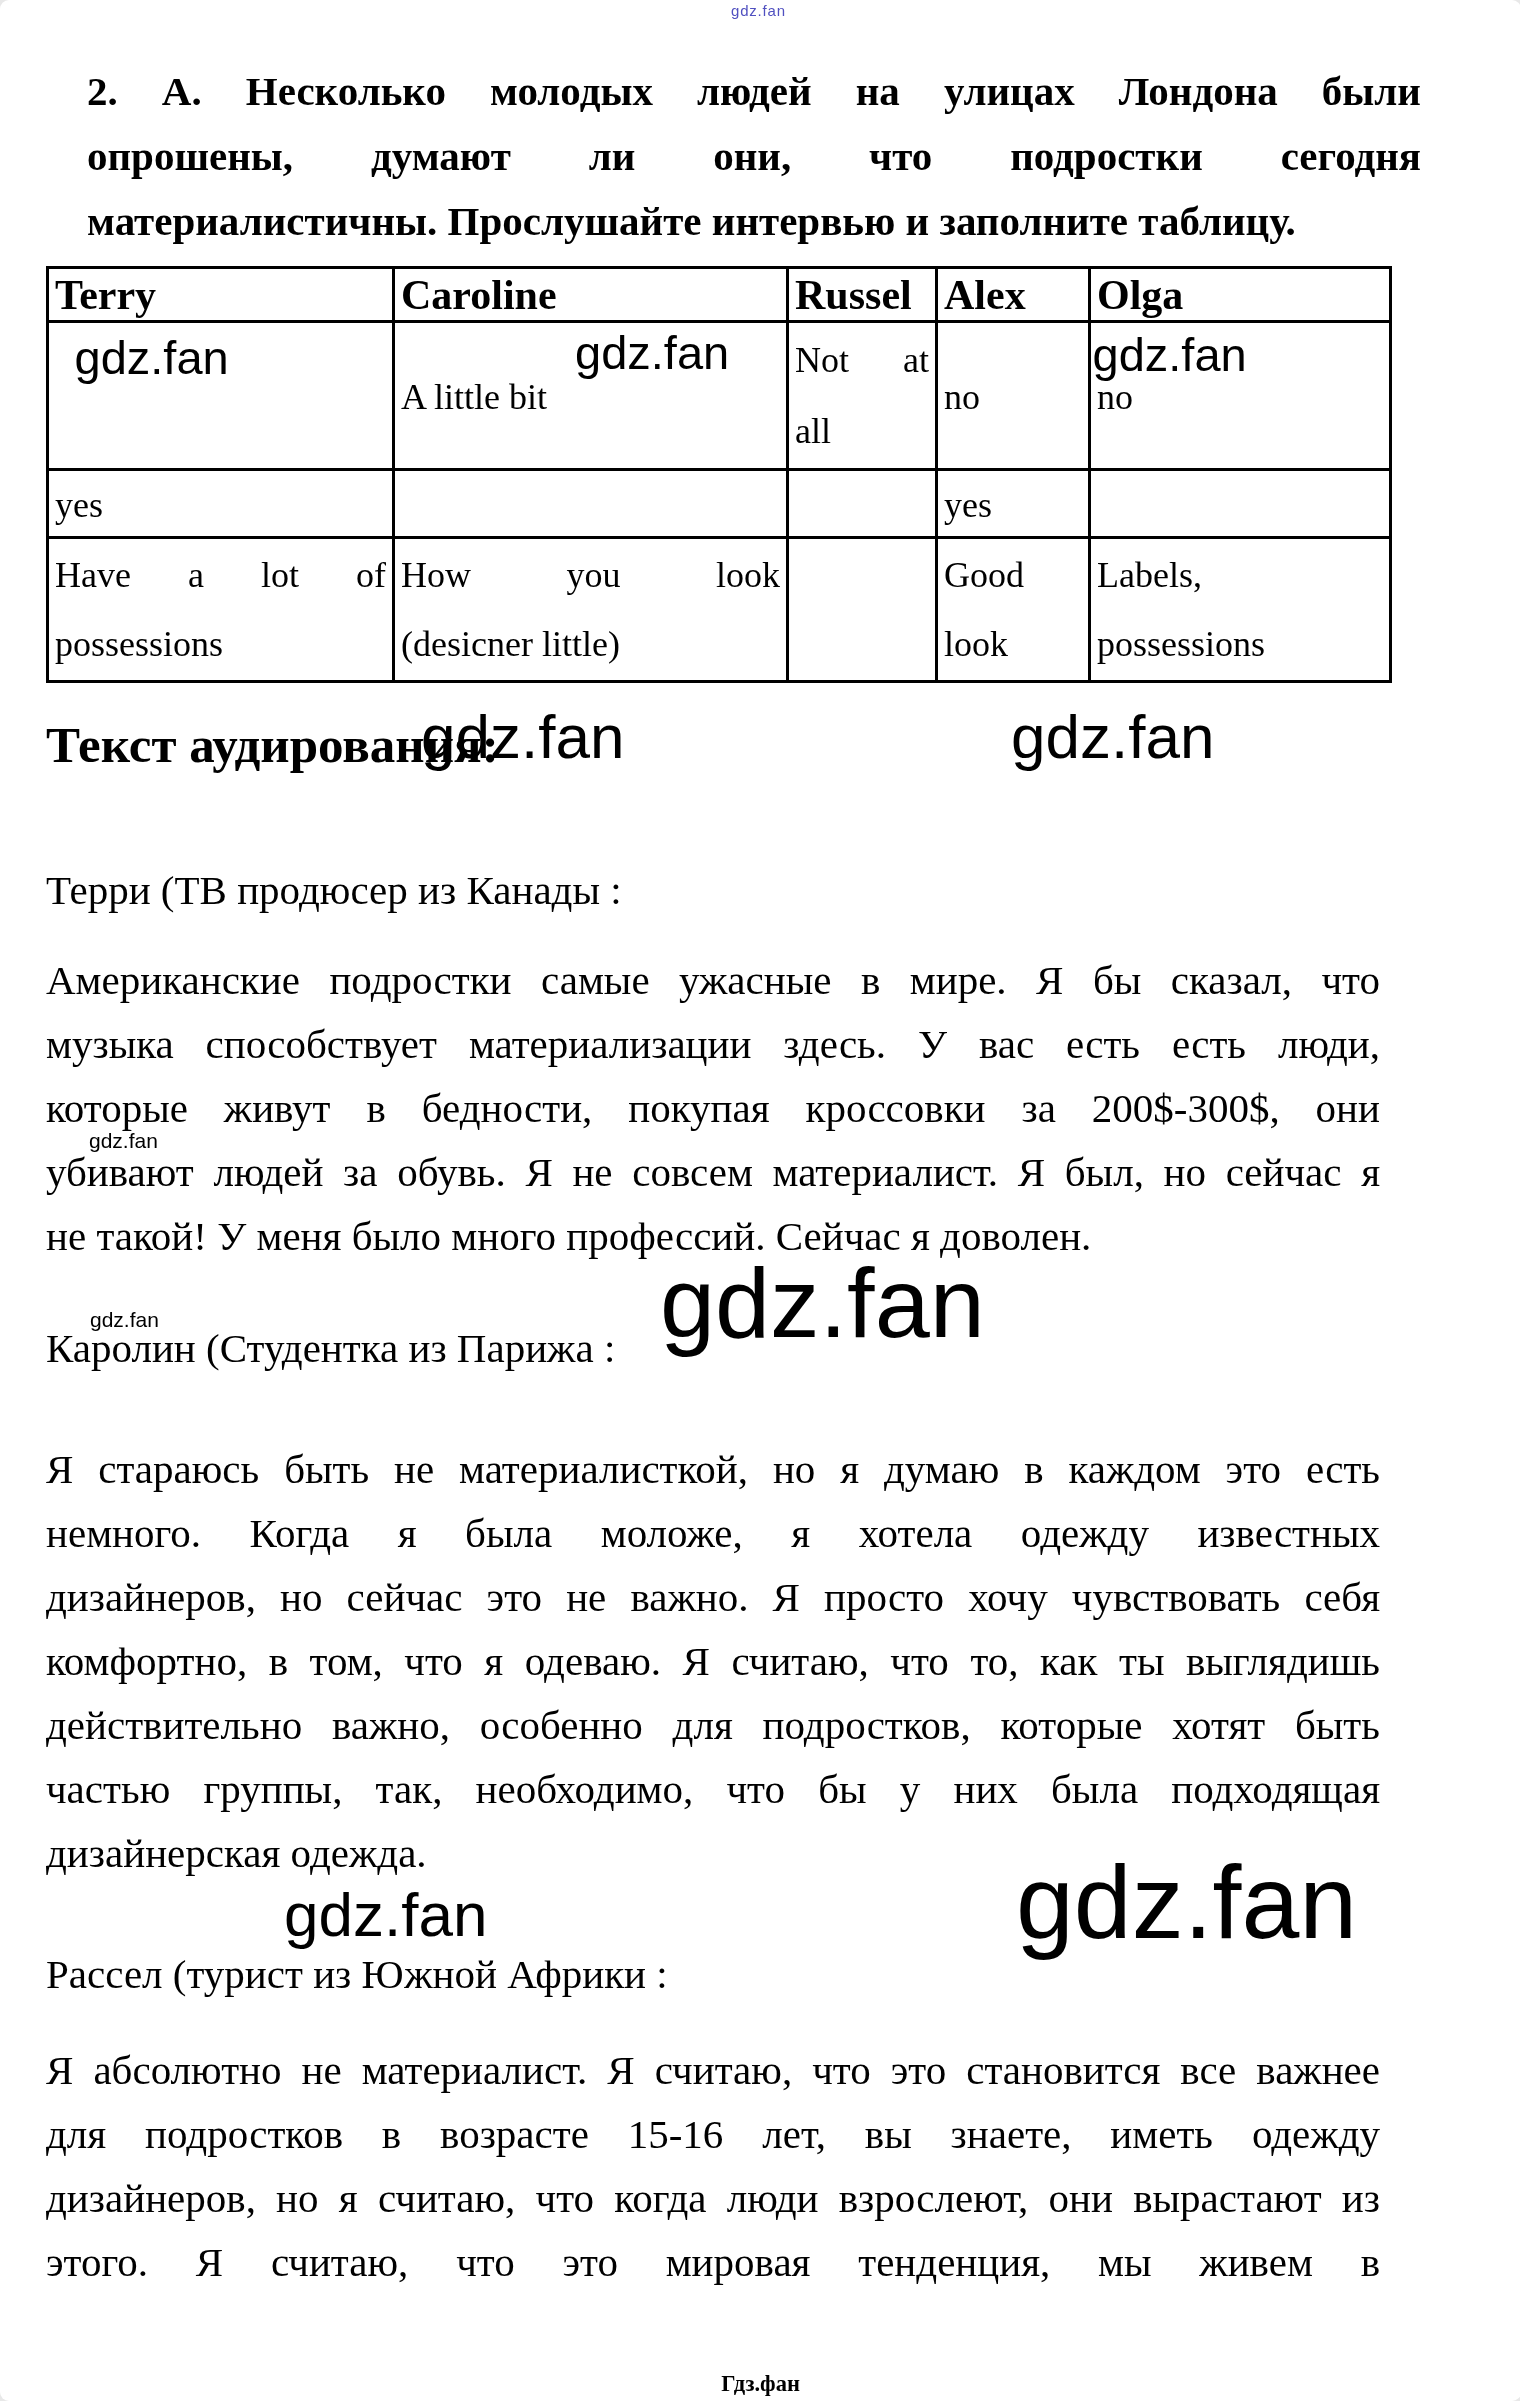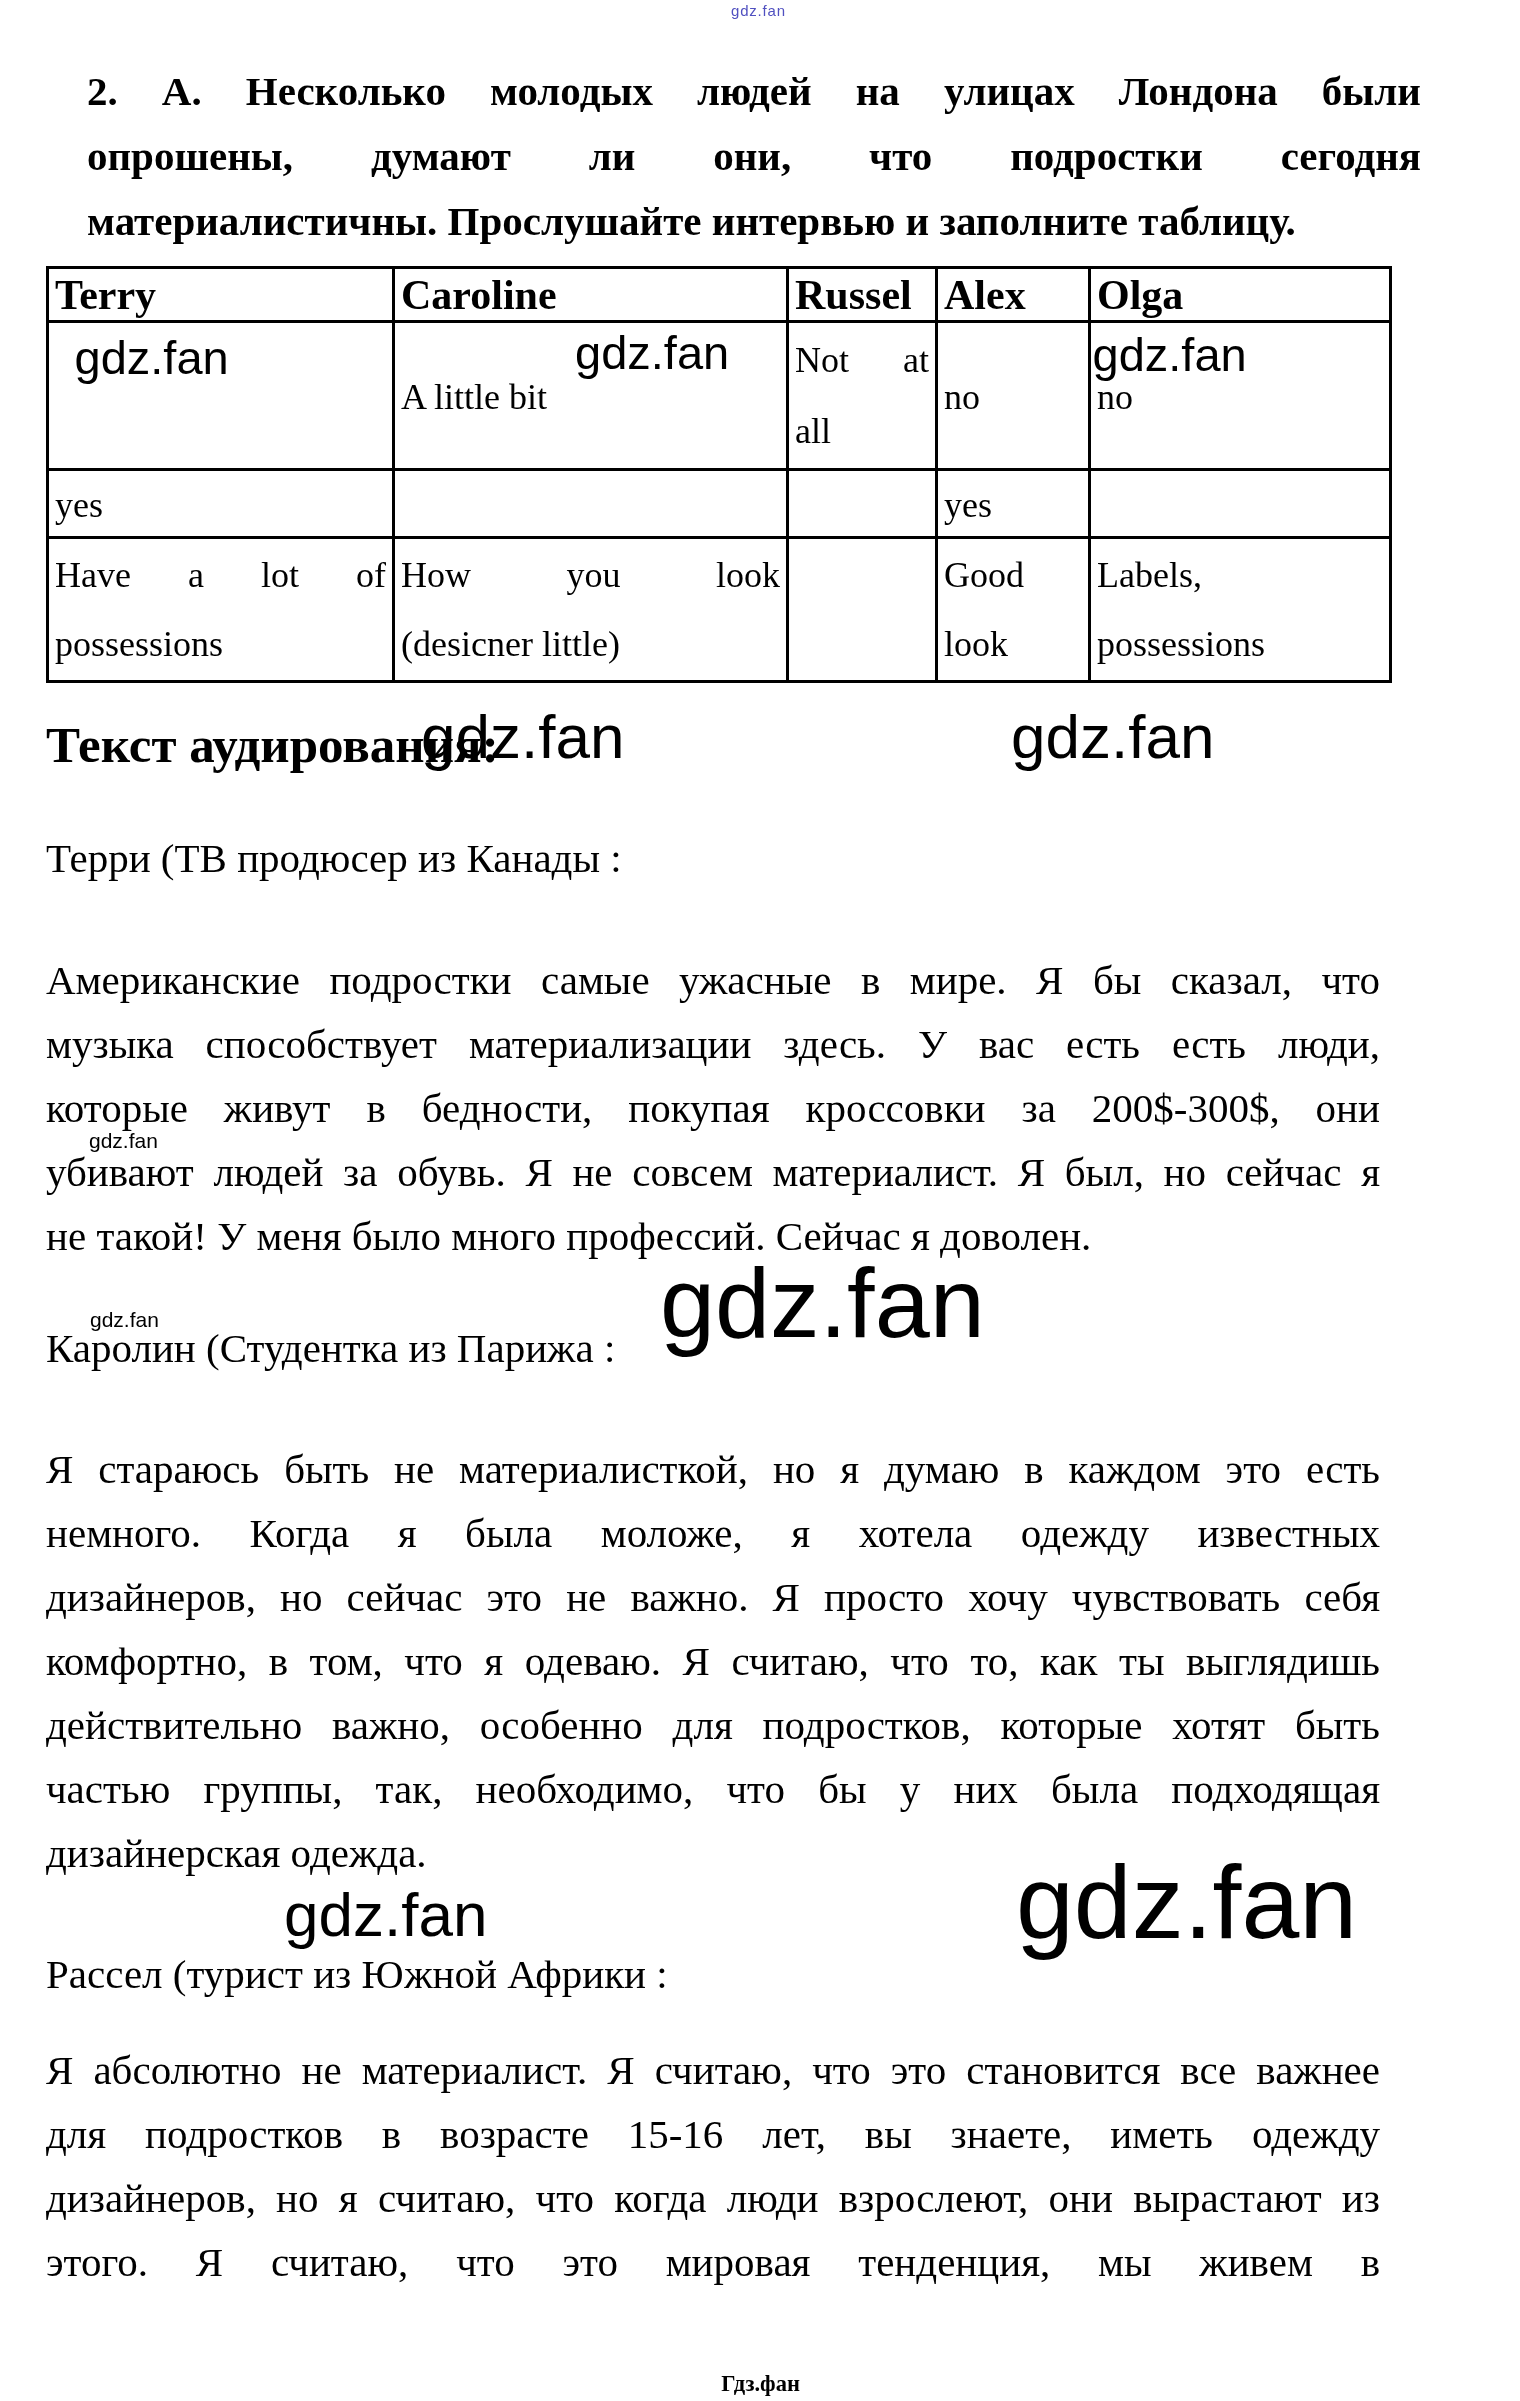--- a/index.html
+++ b/index.html
@@ -1,19 +1,19 @@
 <!DOCTYPE html>
 <html style="font-size:12px"><head>
 <meta charset="utf-8">
 <style>
   html,body { margin:0; padding:0; background:#e8e8e8; }
   .page {
     position:relative; width:1521px; height:2401px; margin:0 auto;
     background:#ffffff; color:#000;
-    font-family:"Liberation Serif", serif; overflow:hidden;
+    font-family:"Liberation Serif", serif; overflow:hidden;border-radius:9px;
   }
   .abs { position:absolute; }
 
   
   .jline { text-align:justify; text-align-last:justify; }
   .jline-end { text-align-last:left; }
 
   .heading { left:46px; top:59px; width:1334px; font-size:41px; line-height:65px; font-weight:bold;margin-left:41px; }
   .body-par { width:1334px; left:46px; font-size:41px; line-height:64px; }
   .speaker  { left:46px; font-size:41px; line-height:45px; white-space:nowrap; }
@@ -125,21 +125,21 @@
             <div class="jline jline-end">possessions</div>
           </td>
     </tr>
   </tbody>
     </table>
 
   <div class="abs audio-title">Текст аудирования:</div>
   <div class="abs wm wm-title1">gdz.fan</div>
   <div class="abs wm wm-title2">gdz.fan</div>
 
-  <div class="abs speaker" style="top:836px">Терри (ТВ продюсер из Канады :</div>
+  <div class="abs speaker" style="top:868px">Терри (ТВ продюсер из Канады :</div>
   <div class="abs body-par" style="top:948px">
       <div class="jline">Американские подростки самые ужасные в мире. Я бы сказал, что</div>
       <div class="jline">музыка способствует материализации здесь. У вас есть есть люди,</div>
       <div class="jline">которые живут в бедности, покупая кроссовки за 200$-300$, они</div>
       <div class="jline">убивают людей за обувь. Я не совсем материалист. Я был, но сейчас я</div>
       <div class="jline jline-end">не такой! У меня было много профессий. Сейчас я доволен.</div>
     </div>
   <div class="abs wm wm-small1">gdz.fan</div>
 
   <div class="abs wm wm-big1">gdz.fan</div>

